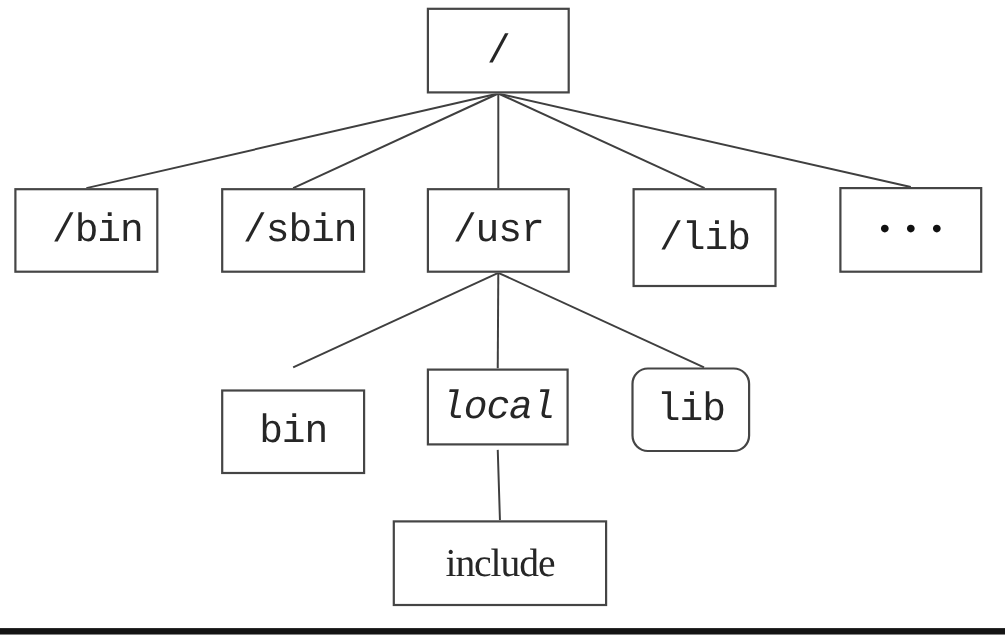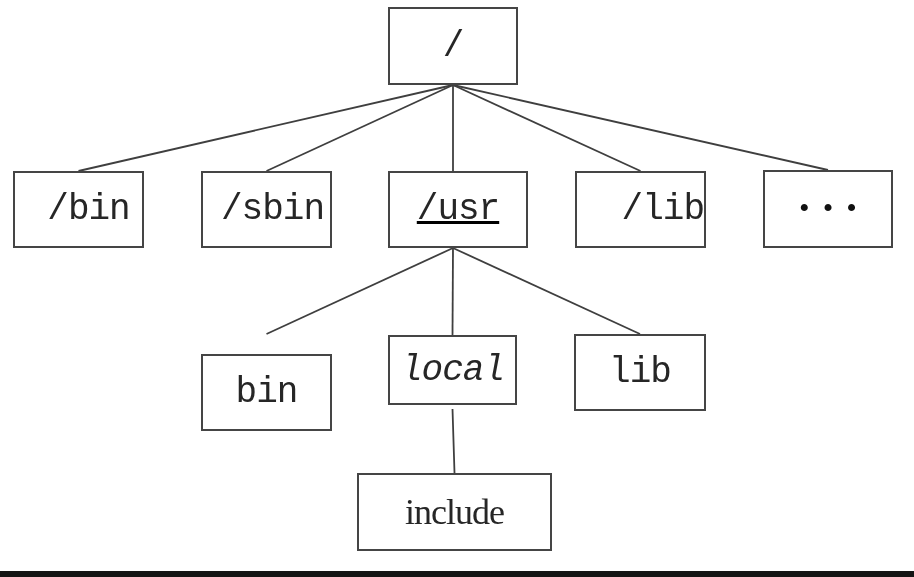--- a/index.html
+++ b/index.html
@@ -65,36 +65,36 @@
   <div id="nodes">
       <div class="tree-node" data-node-id="root" style="left: 388px; top: 7px; width: 130px; height: 78px;">
         <span class="node-label">/</span>
       </div>
       <div class="tree-node" data-node-id="bin" style="left: 13px; top: 171px; width: 131px; height: 77px; padding-left: 20px;">
         <span class="node-label">/bin</span>
       </div>
       <div class="tree-node" data-node-id="sbin" style="left: 201px; top: 171px; width: 131px; height: 77px; padding-left: 12px;">
         <span class="node-label">/sbin</span>
       </div>
-      <div class="tree-node" data-node-id="usr" style="left: 388px; top: 171px; width: 140px; height: 77px; text-decoration: underline;">
+      <div class="tree-node" data-node-id="usr" style="left: 388px; top: 171px; width: 130px; height: 77px;">
         <span class="node-label">/usr</span>
       </div>
-      <div class="tree-node" data-node-id="lib" style="left: 575px; top: 171px; width: 131px; height: 77px; justify-content: flex-end;">
+      <div class="tree-node" data-node-id="lib" style="left: 575px; top: 171px; width: 131px; height: 90px;">
         <span class="node-label">/lib</span>
       </div>
       <div class="tree-node" data-node-id="more" style="left: 763px; top: 170px; width: 130px; height: 78px;">
         <span class="node-label">•••</span>
       </div>
       <div class="tree-node" data-node-id="usr-bin" style="left: 201px; top: 334px; width: 131px; height: 77px; margin-top: 20px;">
         <span class="node-label">bin</span>
       </div>
       <div class="tree-node" data-node-id="usr-local" style="left: 388px; top: 335px; width: 129px; height: 70px; font-style: italic;">
         <span class="node-label">local</span>
       </div>
-      <div class="tree-node" data-node-id="usr-lib" style="left: 574px; top: 334px; width: 132px; height: 77px;">
+      <div class="tree-node" data-node-id="usr-lib" style="left: 574px; top: 334px; width: 108px; height: 77px; border-radius: 15px;">
         <span class="node-label">lib</span>
       </div>
       <div class="tree-node" data-node-id="usr-local-include" style="left: 357px; top: 473px; width: 195px; height: 78px; font-family: Liberation Serif, serif;">
         <span class="node-label">include</span>
       </div>
     </div>
   <div id="bottom-bar"></div>
 </div>
 
 </body></html>

